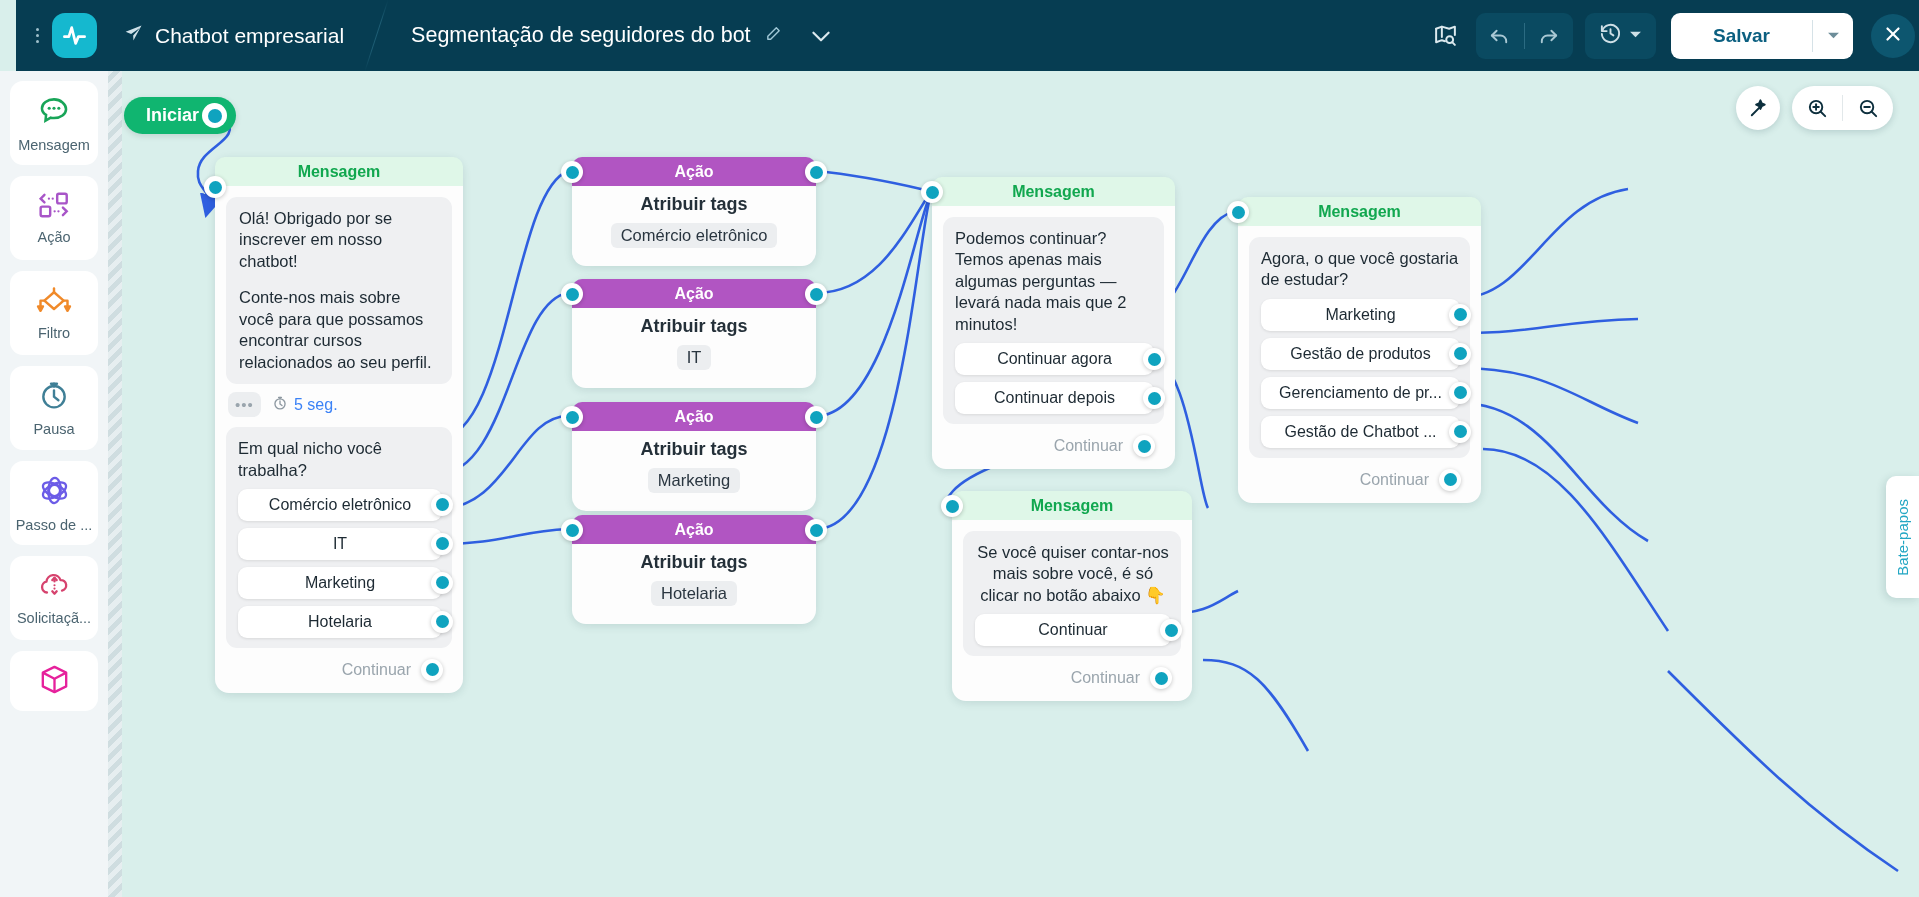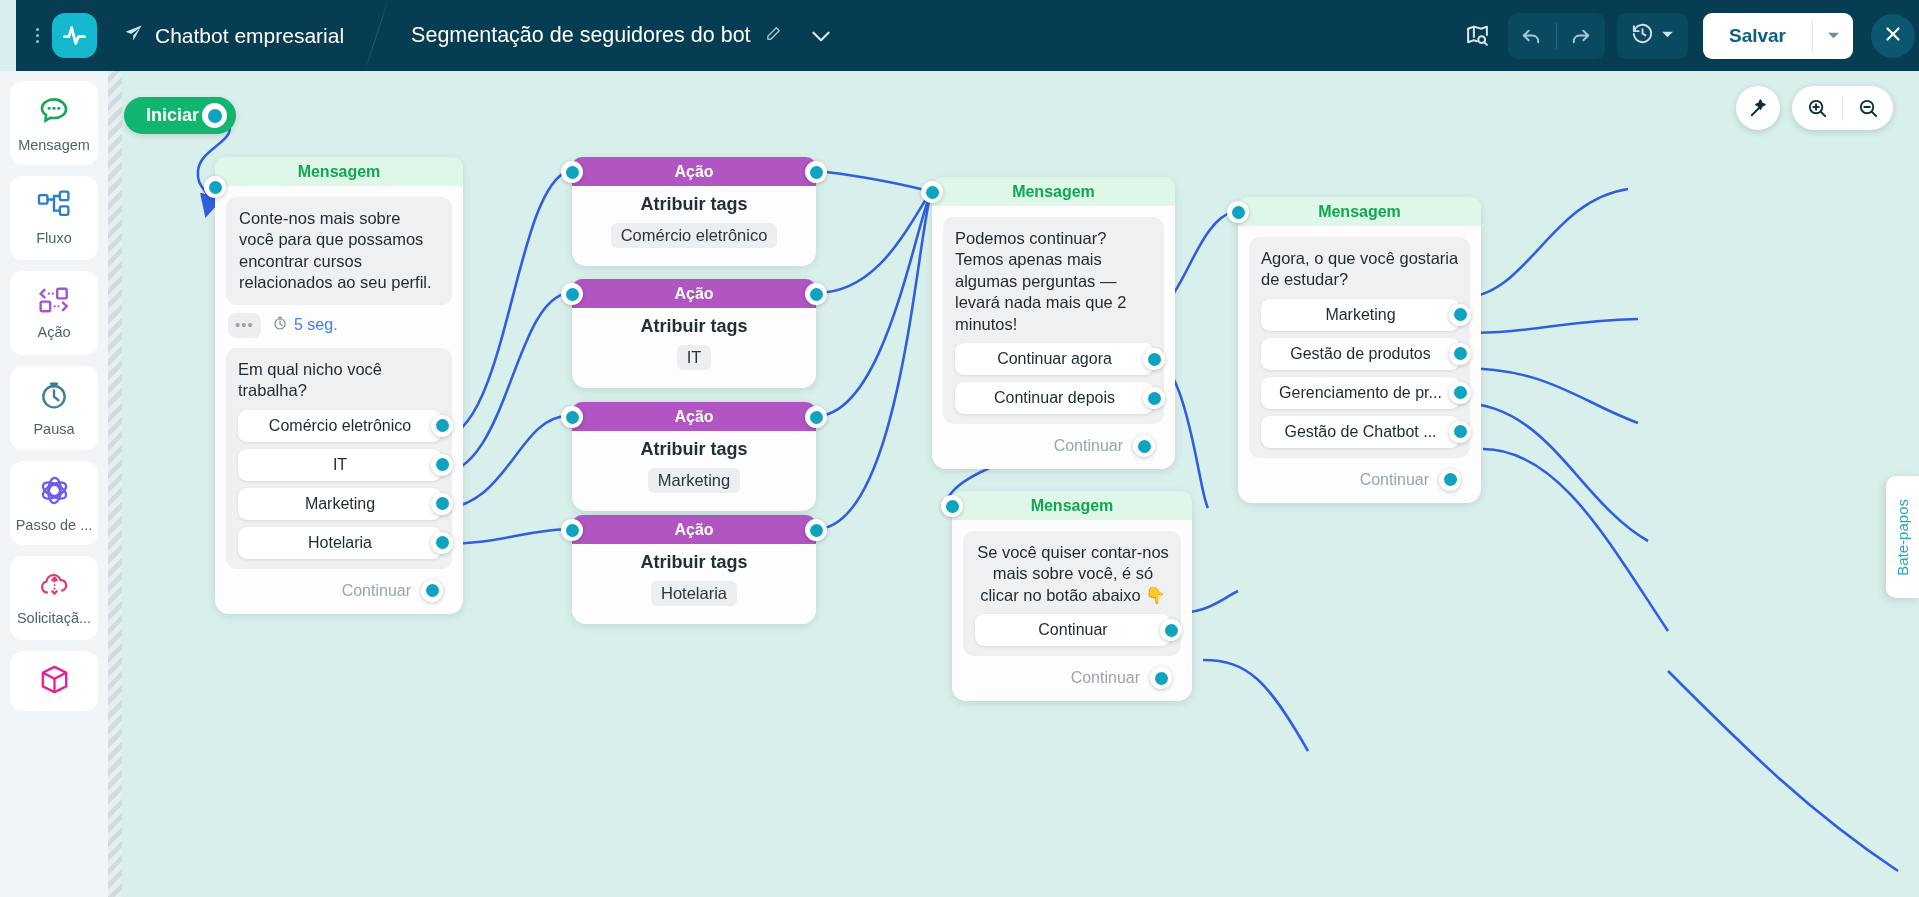--- a/index.html
+++ b/index.html
@@ -48,21 +48,21 @@
   .vline{ width:1px!important;height:26px!important;background:#2b6b82; }
   .hist-btn{
     display:flex;align-items:center;gap:7px;height:46px;padding:0 14px;background:#0a4a61;
     border-radius:9px;margin-left:12px;color:#cfe0e7;cursor:pointer;
   }
   .save-group{
     display:flex;align-items:stretch;height:46px;background:#fff;border-radius:9px;
     margin-left:15px;overflow:hidden;
   }
   .save-main{
-    display:flex;align-items:center;padding:0 26px;color:#0b5f80;font-size:19px;font-weight:600;
+    display:flex;align-items:center;padding:0 42px;color:#0b5f80;font-size:19px;font-weight:600;
     cursor:pointer;
   }
   .save-div{width:1px;background:#d6e2e7;margin:7px 0;}
   .save-arrow{display:flex;align-items:center;justify-content:center;width:40px;color:#6d8d99;cursor:pointer;}
   .close-btn{
     width:44px;height:44px;border-radius:50%;background:#0d566f;margin-left:18px;margin-right:20px;
     display:flex;align-items:center;justify-content:center;cursor:pointer;
   }
 
   
@@ -296,48 +296,50 @@
       <svg width="34" height="34" viewBox="0 0 24 24" fill="none" stroke="#18a558" stroke-width="1.8">
         <path d="M12 4.5c-4.7 0-8.5 2.8-8.5 6.3 0 1.9 1.1 3.6 2.9 4.7L6 19.5l3.7-2.1c.7.2 1.5.3 2.3.3 4.7 0 8.5-2.8 8.5-6.3S16.7 4.5 12 4.5z"></path>
         <circle cx="8.6" cy="10.8" r="1.1" fill="#18a558" stroke="none"></circle>
         <circle cx="12" cy="10.8" r="1.1" fill="#18a558" stroke="none"></circle>
         <circle cx="15.4" cy="10.8" r="1.1" fill="#18a558" stroke="none"></circle>
       </svg>
     </span>
     <span class="side-label">Mensagem</span>
   </div>
 
-  <div class="side-item">
-    <span>
-      <svg width="34" height="30" viewBox="0 0 26 22" fill="none" stroke="#2b7fc4" stroke-width="1.8">
-        <rect x="1.5" y="3.5" width="6.5" height="6.5" rx="1.3"></rect>
-        <rect x="17.5" y="0.8" width="6.5" height="6.5" rx="1.3"></rect>
-        <rect x="17.5" y="12" width="6.5" height="6.5" rx="1.3"></rect>
-        <path d="M8 6.8h5v-2.7h4.5M13 6.8v8.5h4.5"></path>
-      </svg>
-    </span>
-    <span class="side-label">Fluxo</span>
-  </div>
 
   <div class="side-item">
     <span>
       <svg width="34" height="28" viewBox="0 0 26 22" fill="none" stroke="#a855c8" stroke-width="1.9" stroke-linecap="round">
         <polyline points="5.5,3 2.5,6 5.5,9"></polyline>
           <circle cx="9" cy="6" r=".9" fill="#a855c8" stroke="none"></circle>
         <circle cx="12" cy="6" r=".9" fill="#a855c8" stroke="none"></circle>
         <rect x="15.5" y="2.2" width="7.5" height="7.5" rx="1.3"></rect>
         <rect x="2.5" y="12.3" width="7.5" height="7.5" rx="1.3"></rect>
         <circle cx="13.5" cy="16" r=".9" fill="#a855c8" stroke="none"></circle>
         <circle cx="16.5" cy="16" r=".9" fill="#a855c8" stroke="none"></circle>
         <polyline points="20,13 23,16 20,19"></polyline>
       </svg>
     </span>
     <span class="side-label">Ação</span>
   </div>
 
+  <div class="side-item">
+    <span>
+      <svg width="36" height="30" viewBox="0 0 28 22" fill="none" stroke="#f08a2a" stroke-width="1.9" stroke-linecap="round" stroke-linejoin="round">
+        <path d="M14 2v3"></path>
+          <path d="M14 5 21.5 11.5 14 18 6.5 11.5z"></path>
+        <path d="M6.5 11.5H3.5v5"></path>
+          <path d="M21.5 11.5h3v5"></path>
+        <path d="M1.6 16 3.5 19.4 5.4 16z" fill="#f08a2a"></path>
+        <path d="M22.6 16 24.5 19.4 26.4 16z" fill="#f08a2a"></path>
+      </svg>
+    </span>
+    <span class="side-label">Filtro</span>
+  </div>
 
   <div class="side-item">
     <span>
       <svg width="32" height="32" viewBox="0 0 24 24" fill="none" stroke="#3f7f96" stroke-width="1.8" stroke-linecap="round">
           <circle cx="12" cy="13.3" r="8"></circle>
           <path d="M12 8.5v4.8l3.3 2.6"></path>
           <path d="M9.8 3.6h4.4"></path>
           <path d="M12 3.6v2"></path>
         </svg>
     </span>
@@ -425,20 +427,21 @@
     <span>Iniciar</span>
     <span class="port-ring"></span>
   </div>
 
   <div class="node" style="left:107px;top:86px;width:248px;">
     <div class="card">
       <div class="port" style="left:-11px;top:19px;"></div>
       <div class="node-head head-msg">Mensagem</div>
 
       <div class="bubble">
+        <p>Olá! Obrigado por se inscrever em nosso chatbot!</p>
         <p>Conte-nos mais sobre você para que possamos encontrar cursos relacionados ao seu perfil.</p>
       </div>
 
       <div class="delay-row">
         <span class="dots">•••</span>
         <span class="delay-txt">
           <span>
             <svg width="16" height="16" viewBox="0 0 24 24" fill="none" stroke="#8d98a1" stroke-width="2" stroke-linecap="round">
                 <circle cx="12" cy="13.3" r="7.6"></circle>
                 <path d="M12 9v4.4l3 2.4"></path>

